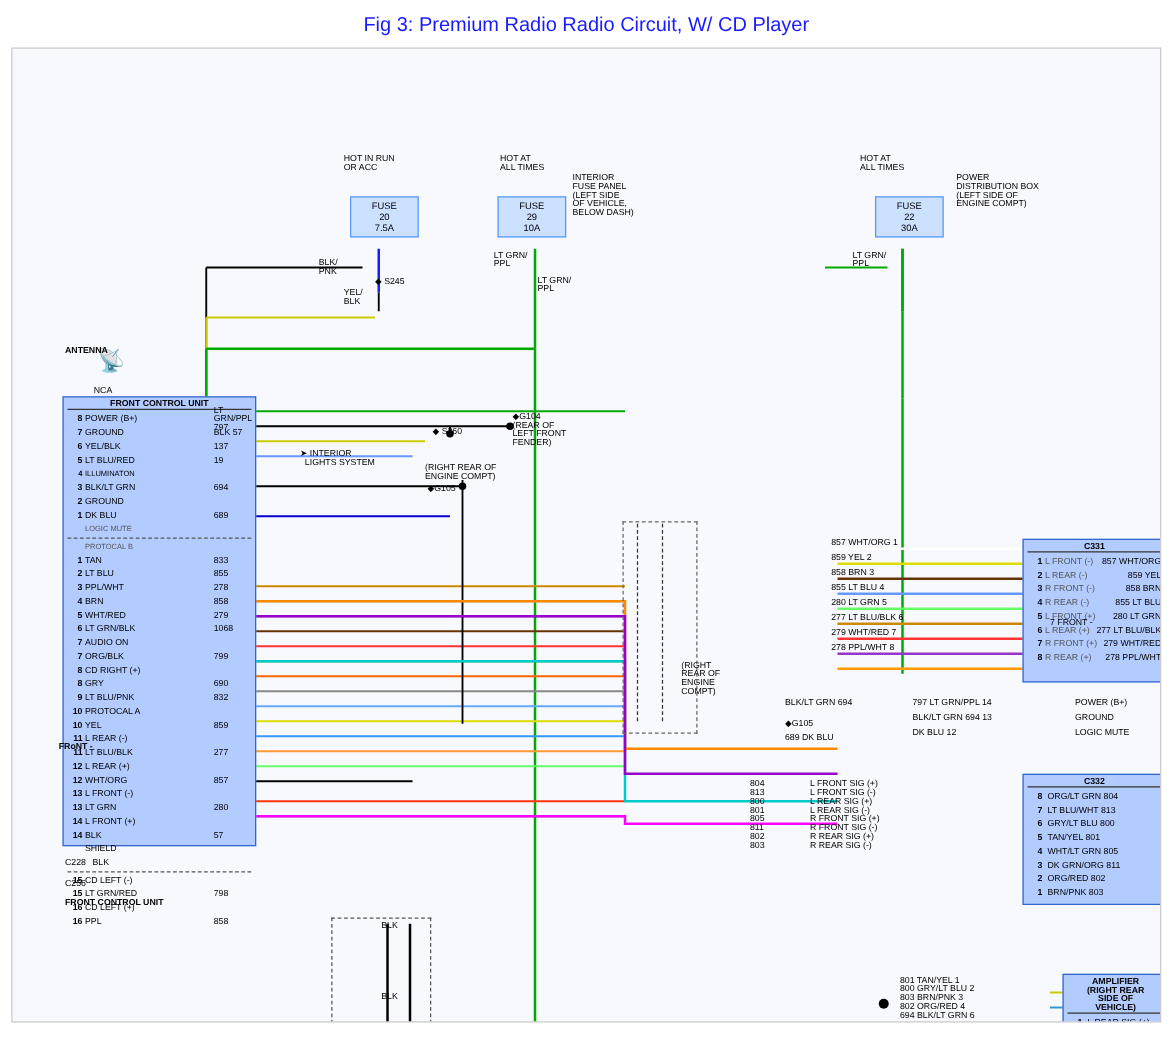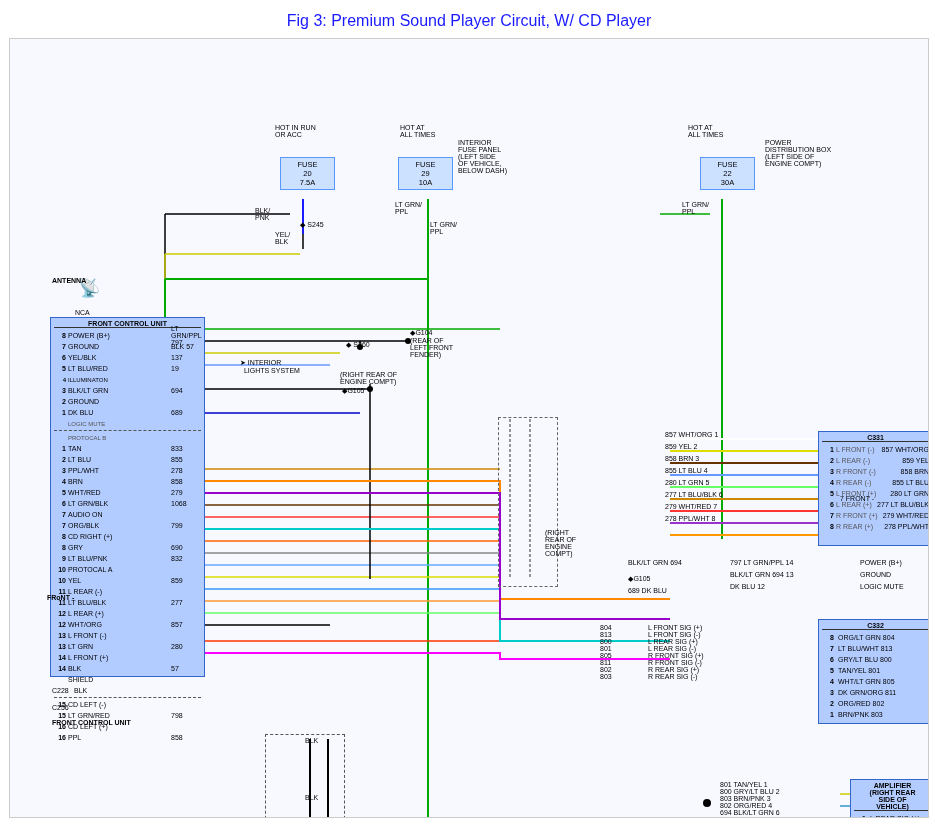--- a/index.html
+++ b/index.html
@@ -86,21 +86,21 @@
     }
     .pin-wire {
       width: 30px;
       text-align: left;
       margin-left: 2px;
     }
   </style>
 </head>
 <body>
 
-<h1 id="page-title">Fig 3: Premium Sound Player Circuit, W/ CD Player</h1>
+<h1 id="page-title">Fig 3: Premium Radio Radio Circuit, W/ CD Player</h1>
 
 <div id="diagram-container">
 
   <svg id="wires">
 
     <line x1="293" y1="160" x2="293" y2="195" stroke="#1a1aff" stroke-width="2"></line>
     <line x1="293" y1="195" x2="293" y2="210" stroke="#000" stroke-width="1.5"></line>
 
     <line x1="418" y1="160" x2="418" y2="240" stroke="#00aa00" stroke-width="2"></line>
     <line x1="418" y1="240" x2="418" y2="780" stroke="#00aa00" stroke-width="2"></line>

